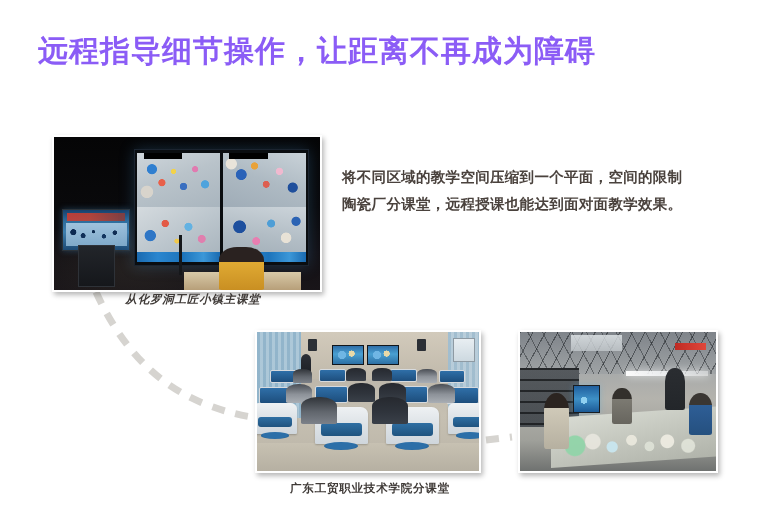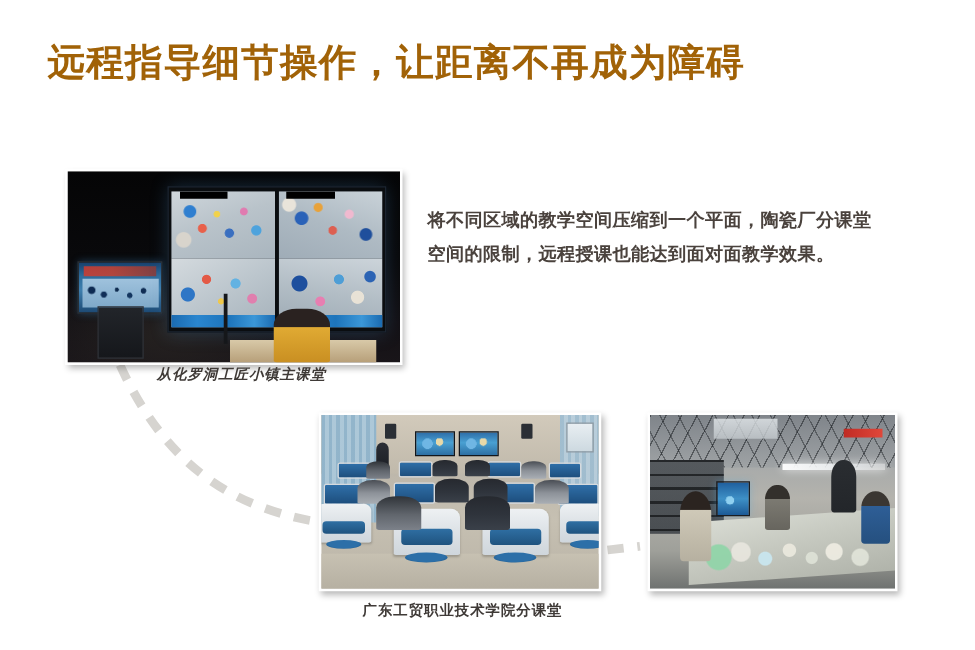--- a/index.html
+++ b/index.html
@@ -24,21 +24,21 @@
     overflow: hidden;
   }
 
   
   #slide-title {
     position: absolute;
     left: 38px;
     top: 33px;
     font-size: 30px;
     font-weight: bold;
-    color: #a16207;
+    color: #8b5cf6;
     letter-spacing: 1px;
     white-space: nowrap;
     line-height: 1.2;
   }
 
   
   #body-text {
     position: absolute;
     left: 342px;
     top: 164px;
@@ -400,22 +400,22 @@
       <div class="p1-table"></div>
       <div class="p1-mic"></div>
       <div class="p1-person"></div>
       <div class="p1-podium"></div>
     </div>
   </div>
 
   <div id="caption-main" class="caption">从化罗洞工匠小镇主课堂</div>
 
   <div id="body-text">
-    <span class="line">将不同区域的教学空间压缩到一个平面，陶瓷厂分课堂</span>
-    <span class="line">空间的限制，远程授课也能达到面对面教学效果。</span>
+    <span class="line">将不同区域的教学空间压缩到一个平面，空间的限制</span>
+    <span class="line">陶瓷厂分课堂，远程授课也能达到面对面教学效果。</span>
   </div>
 
   <div id="photo-lab" class="photo-frame">
     <div class="photo-canvas">
       <div class="p2-bg"></div>
       <div class="p2-backwall"></div>
       <div class="p2-curtainL"></div>
       <div class="p2-curtainR"></div>
       <div class="p2-window"></div>
       <div class="p2-speakerL"></div>

